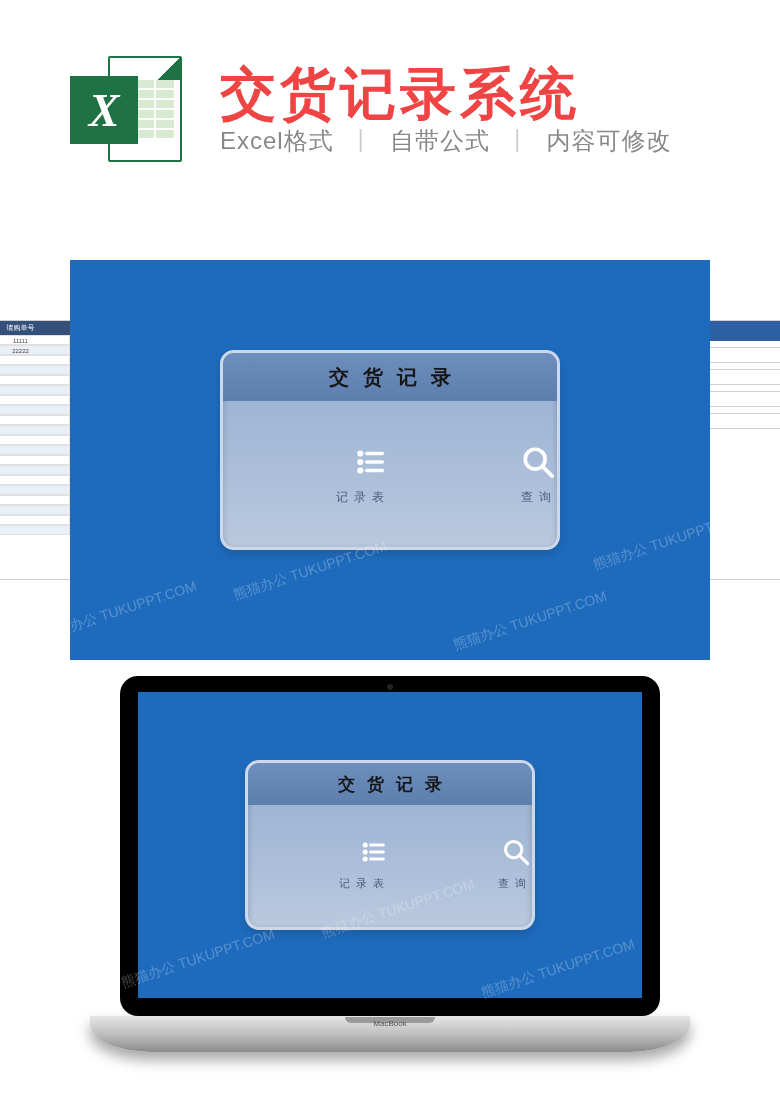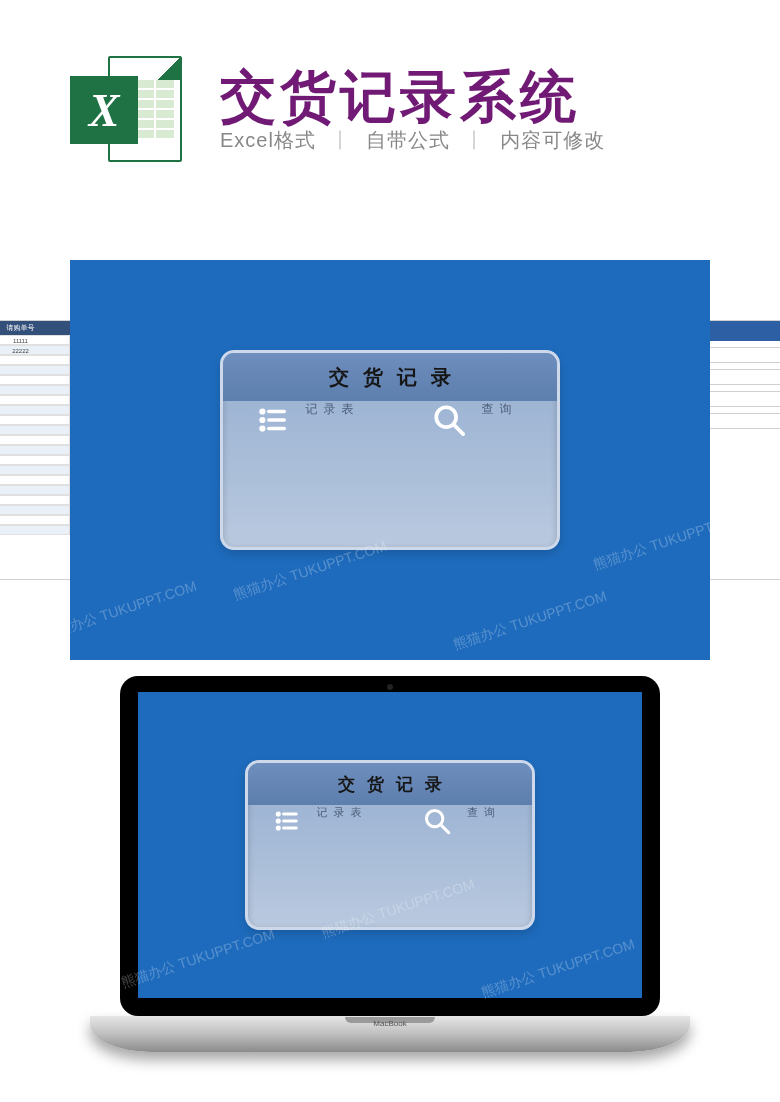--- a/index.html
+++ b/index.html
@@ -66,27 +66,27 @@
     font-size: 46px;
     display: flex;
     align-items: center;
     justify-content: center;
   }
 
   .title-block { flex: 1; }
   .main-title {
     font-size: 56px;
     font-weight: 900;
-    color: #701a75;
+    color: #ef4444;
     letter-spacing: 4px;
     line-height: 1.1;
   }
   .sub-title {
     margin-top: 0;
-    font-size: 20px;
+    font-size: 24px;
     color: #888;
     letter-spacing: 1px;
   }
   .sub-title .sep { margin: 0 8px; color: #ccc; }
 
   
   .preview-wrap {
     position: absolute;
     top: 260px; left: 70px;
     width: 640px; height: 400px;
@@ -171,22 +171,22 @@
     letter-spacing: 14px;
     text-indent: 14px;
   }
   .panel .p-body {
     height: calc(100% - 48px);
     display: flex;
   }
   .panel .cell {
     flex: 1;
     display: flex;
-    flex-direction: row;
-    align-items: flex-start;
+    flex-direction: column;
+    align-items: flex-end;
     justify-content: center;
     gap: 8px;
     color: #fff;
   }
   .panel .cell .ico { width: 38px; height: 38px; display:flex; align-items:center; justify-content:center; }
   .panel .cell .lbl {
     color: #4a5d79;
     font-size: 12px;
     letter-spacing: 6px;
     text-indent: 6px;

